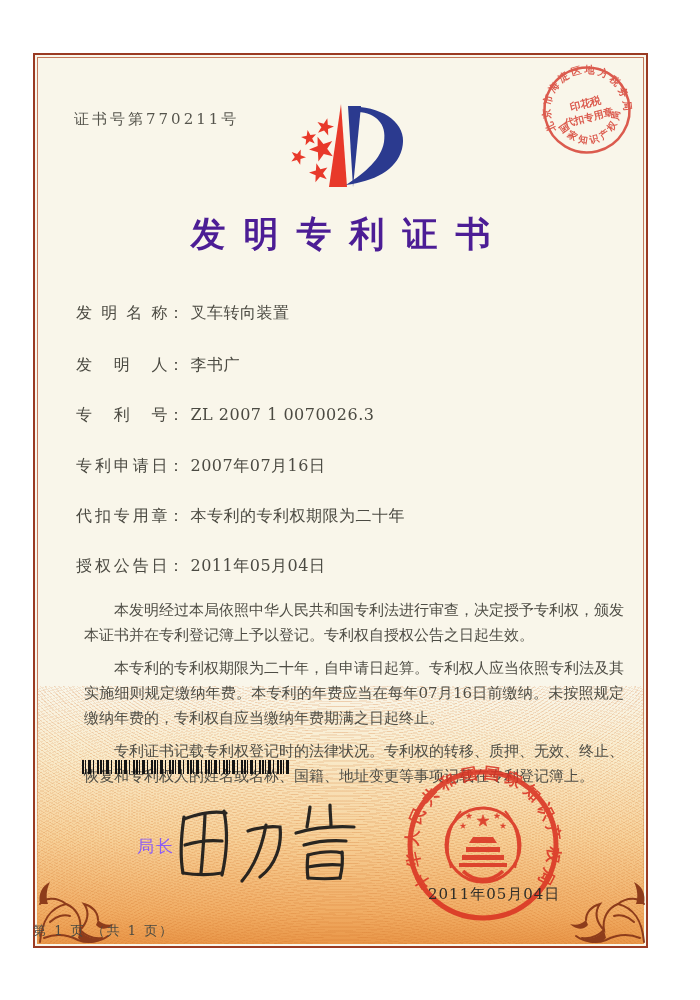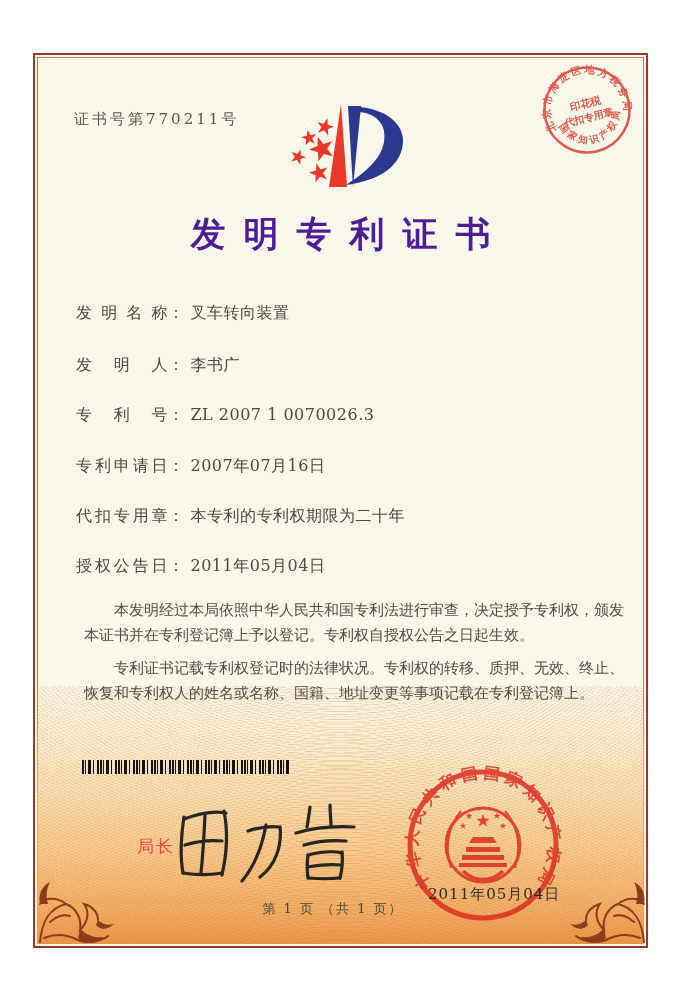--- a/index.html
+++ b/index.html
@@ -28,26 +28,26 @@
   .field .lab{display:inline-block;width:92px;text-align:justify;text-align-last:justify;font-family:Liberation Mono, monospace;}
   .field .col{padding-right:6px;}
   .f0{top:303px}.f1{top:355px}.f2{top:405px}.f3{top:456px}.f4{top:506px}.f5{top:556px}
   .body{position:absolute;left:76px;top:590px;width:556px;font-size:15px;line-height:25px;color:#4e4d45;
         text-align:justify;z-index:3;}
   .body p{margin:8px;text-indent:2em;}
   .barcode{position:absolute;left:82px;top:760px;width:208px;height:14px;z-index:3;
     background:repeating-linear-gradient(90deg,#141414 0 2px,transparent 2px 3px,#141414 3px 4px,
       transparent 4px 6px,#141414 6px 9px,transparent 9px 11px,#141414 11px 12px,
       transparent 12px 15px,#141414 15px 17px,transparent 17px 18px);}
-  .signer{position:absolute;left:137px;top:835px;font-size:17px;color:#ef4444;letter-spacing:2px;z-index:4;}
+  .signer{position:absolute;left:137px;top:835px;font-size:17px;color:#8b5cf6;letter-spacing:2px;z-index:4;}
   .sig{position:absolute;left:168px;top:795px;z-index:4;}
   .seal{position:absolute;left:403px;top:765px;z-index:4;}
   .seal-date{position:absolute;left:428px;top:885px;font-size:15px;letter-spacing:1px;color:#2d2c28;z-index:6;}
   .tax{position:absolute;left:539px;top:62px;transform:rotate(-14deg);z-index:4;}
-  .footer{position:absolute;left:33px;top:900px;width:600px;text-align:center;font-size:13px;
+  .footer{position:absolute;left:33px;top:922px;width:600px;text-align:left;font-size:13px;
           color:#4b4a42;letter-spacing:2px;z-index:3;}
   .sr{position:absolute;width:1px;height:1px;overflow:hidden;clip:rect(0 0 0 0);}
 </style>
 </head>
 <body>
 
 <div id="page">
 
   <div class="frame">
     <div class="frame-inner"></div>
@@ -137,20 +137,21 @@
   </div>
   <div class="field f4">
     <span class="lab">代扣专用章</span><span class="col">：</span><span>本专利的专利权期限为二十年</span>
   </div>
   <div class="field f5">
     <span class="lab">授权公告日</span><span class="col">：</span><span>2011年05月04日</span>
   </div>
 
   <div class="body">
     <p>本发明经过本局依照中华人民共和国专利法进行审查，决定授予专利权，颁发本证书并在专利登记簿上予以登记。专利权自授权公告之日起生效。</p>
+    <p>本专利的专利权期限为二十年，自申请日起算。专利权人应当依照专利法及其实施细则规定缴纳年费。本专利的年费应当在每年07月16日前缴纳。未按照规定缴纳年费的，专利权自应当缴纳年费期满之日起终止。</p>
     <p>专利证书记载专利权登记时的法律状况。专利权的转移、质押、无效、终止、恢复和专利权人的姓名或名称、国籍、地址变更等事项记载在专利登记簿上。</p>
   </div>
 
   <div class="barcode"></div>
 
   <div class="signer">局长</div>
   <span class="sr">田力普</span>
   <svg class="sig" width="200" height="95" viewBox="0 0 200 95">
     <g stroke="#181818" stroke-width="3.2" fill="none" stroke-linecap="round" opacity="0.92">
       <path d="M16,22 C13,42 12,62 15,78"></path>

